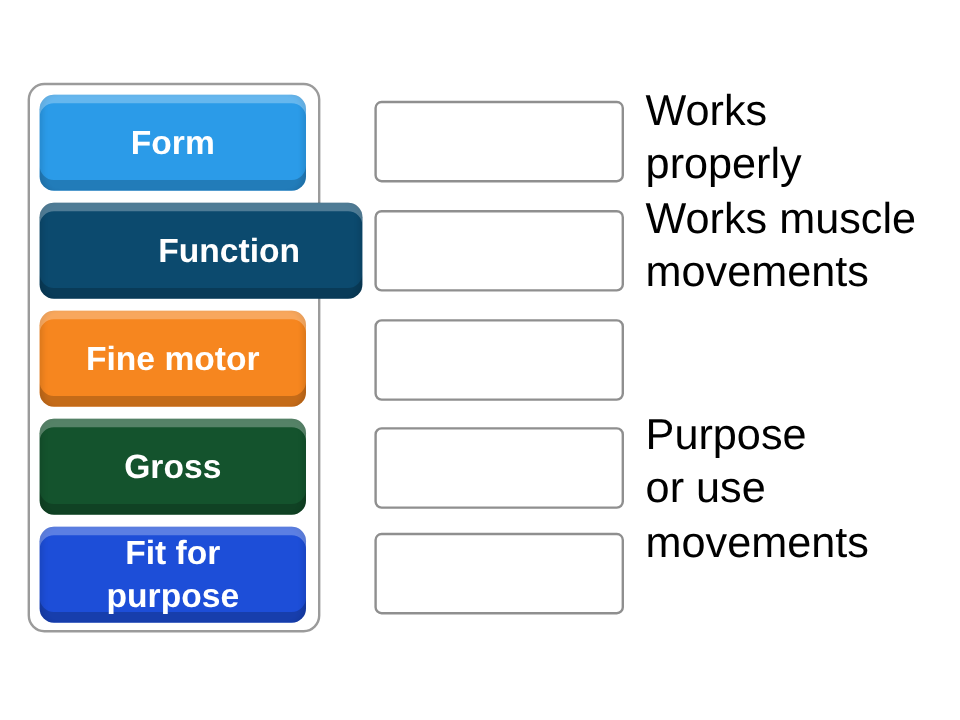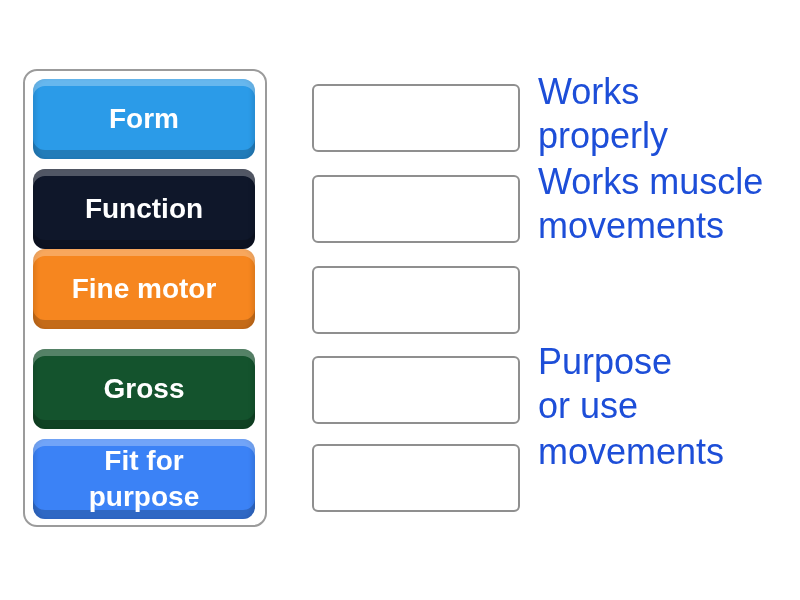--- a/index.html
+++ b/index.html
@@ -44,21 +44,21 @@
     font-weight: bold;
     cursor: grab;
     box-shadow:
       inset 0 7px 0 rgba(255,255,255,0.28),
       inset 0 -9px 0 rgba(0,0,0,0.20),
       inset 5px 0 4px -2px rgba(0,0,0,0.10),
       inset -5px 0 4px -2px rgba(0,0,0,0.10);
   }
   .tile-pos-1 { top: 8px; }
   .tile-pos-2 { top: 98px; }
-  .tile-pos-3 { top: 178px; gap: 40px; }
+  .tile-pos-3 { top: 188px; gap: 40px; }
   .tile-pos-4 { top: 278px; }
   .tile-pos-5 { top: 368px; }
   .tile-line { display: block; }
 
   
   .drop-slot {
     position: absolute;
     left: 312px;
     width: 208px;
     height: 68px;
@@ -70,21 +70,21 @@
   .slot-pos-1 { top: 84px; }
   .slot-pos-2 { top: 175px; }
   .slot-pos-3 { top: 266px; }
   .slot-pos-4 { top: 356px; }
   .slot-pos-5 { top: 444px; }
 
   
   .answer {
     position: absolute;
     left: 538px;
-    color: #1d4ed8;
+    color: #000000;
     font-size: 36px;
     line-height: 44px;
     font-weight: normal;
     white-space: nowrap;
   }
   .ans-pos-1 { top: 70px; }
   .ans-pos-2 { top: 160px; }
   .ans-pos-3 { top: 249px; }
   .ans-pos-4 { top: 340px; }
   .ans-pos-5 { top: 430px; }
@@ -95,34 +95,34 @@
 
 <div class="stage">
 
   <div class="keywords-panel">
 
     <div class="keyword-tile tile-pos-1" style="background-color: rgb(43, 155, 232);">
       <span class="tile-line">Form</span>
       <span class="tile-line"></span>
     </div>
 
-    <div class="keyword-tile tile-pos-2" style="background-color: #0f172a;">
+    <div class="keyword-tile tile-pos-2" style="background-color: #0c4a6e; padding-left: 47px;">
       <span class="tile-line">Function</span>
       <span class="tile-line"></span>
     </div>
 
     <div class="keyword-tile tile-pos-3" style="background-color: rgb(246, 134, 31);">
       <span class="tile-line">Fine motor</span>
     </div>
 
     <div class="keyword-tile tile-pos-4" style="background-color: #14532d; align-items: center;">
       <span class="tile-line">Gross</span>
     </div>
 
-    <div class="keyword-tile tile-pos-5" style="background-color: #3b82f6;">
+    <div class="keyword-tile tile-pos-5" style="background-color: #1d4ed8;">
       <span class="tile-line">Fit for</span>
       <span class="tile-line">purpose</span>
     </div>
 
   </div>
 
   <div class="drop-slot slot-pos-1"></div>
   <div class="drop-slot slot-pos-2"></div>
   <div class="drop-slot slot-pos-3"></div>
   <div class="drop-slot slot-pos-4"></div>

